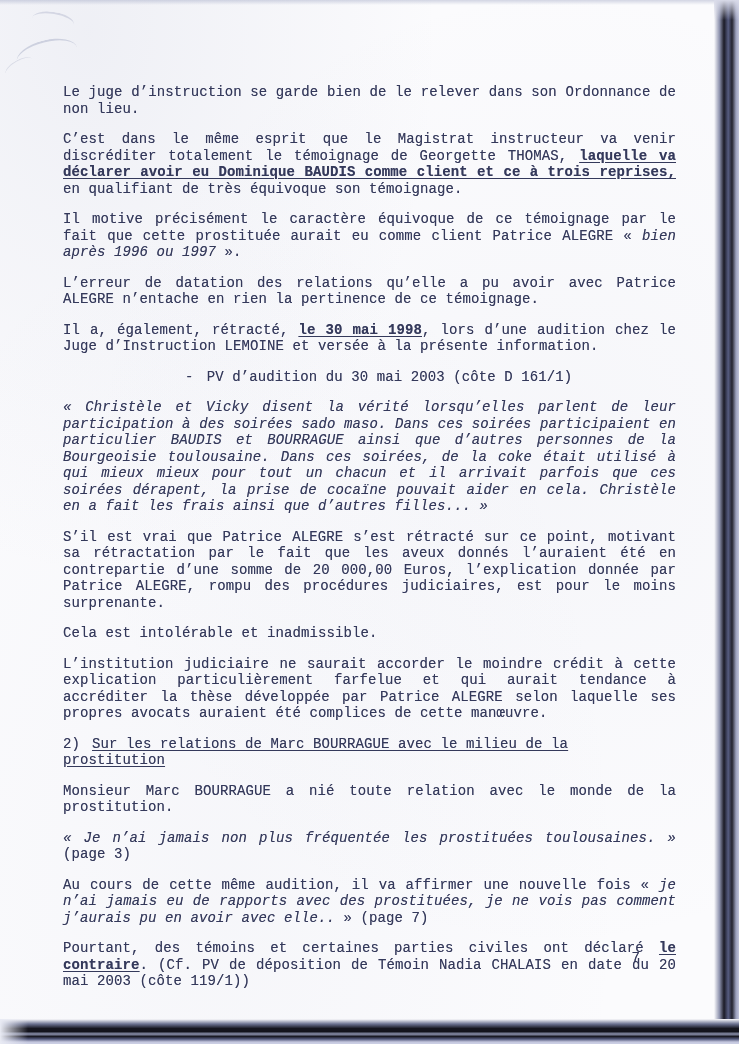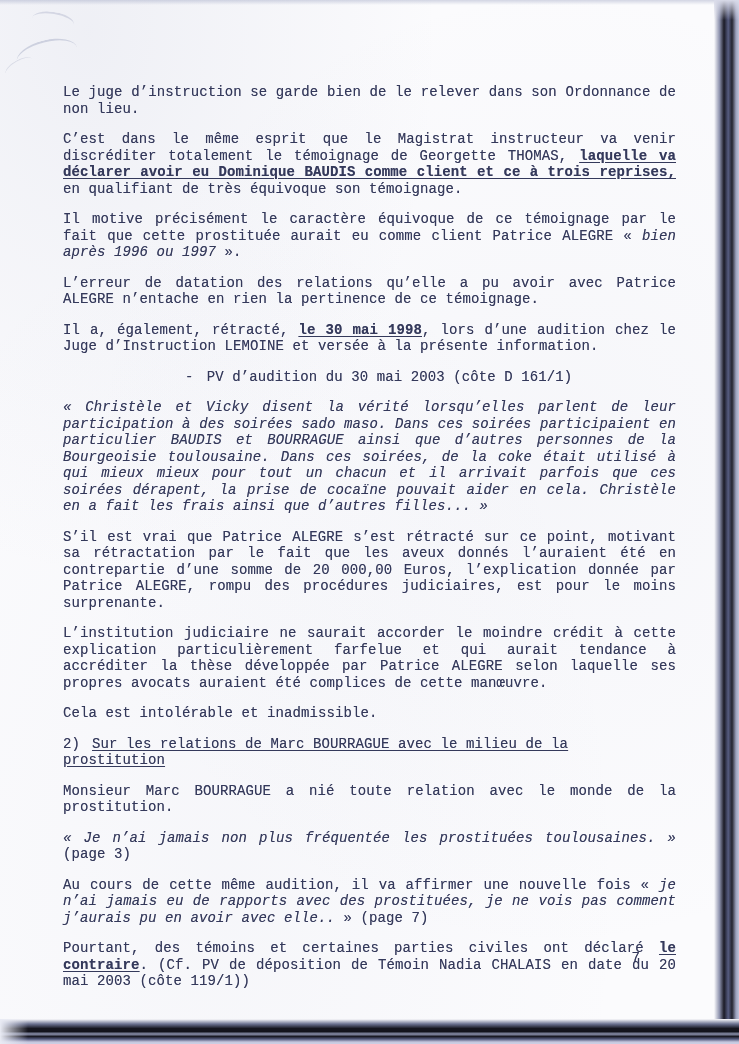--- a/index.html
+++ b/index.html
@@ -97,23 +97,23 @@
 
 
     <p><span>Il a, également, rétracté, </span><span class="bu">le 30 mai 1998</span><span>, lors d’une audition chez le Juge d’Instruction LEMOINE et versée à la présente information.</span></p>
 
     <p class="pv"><span class="pv-dash">-</span><span>PV d’audition du 30 mai 2003 (côte D 161/1)</span></p>
 
     <p><span class="it">« Christèle et Vicky disent la vérité lorsqu’elles parlent de leur participation à des soirées sado maso. Dans ces soirées participaient en particulier BAUDIS et BOURRAGUE ainsi que d’autres personnes de la Bourgeoisie toulousaine. Dans ces soirées, de la coke était utilisé à qui mieux mieux pour tout un chacun et il arrivait parfois que ces soirées dérapent, la prise de cocaïne pouvait aider en cela. Christèle en a fait les frais ainsi que d’autres filles... »</span></p>
 
     <p><span>S’il est vrai que Patrice ALEGRE s’est rétracté sur ce point, motivant sa rétractation par le fait que les aveux donnés l’auraient été en contrepartie d’une somme de 20 000,00 Euros, l’explication donnée par Patrice ALEGRE, rompu des procédures judiciaires, est pour le moins surprenante.</span></p>
 
+    <p><span>Cela est intolérable et inadmissible.</span></p>
+
     <p><span>L’institution judiciaire ne saurait accorder le moindre crédit à cette explication particulièrement farfelue et qui aurait tendance à accréditer la thèse développée par Patrice ALEGRE selon laquelle ses propres avocats auraient été complices de cette manœuvre.</span></p>
-
-    <p><span>Cela est intolérable et inadmissible.</span></p>
 
 
     <p class="heading"><span class="h-num">2)</span><span class="h-text">Sur les relations de Marc BOURRAGUE avec le milieu de la prostitution</span></p>
 
     <p><span>Monsieur Marc BOURRAGUE a nié toute relation avec le monde de la prostitution.</span></p>
 
 
     <p><span class="it">« Je n’ai jamais non plus fréquentée les prostituées toulousaines. »</span><span> (page 3)</span></p>
 
     <p><span>Au cours de cette même audition, il va affirmer une nouvelle fois « </span><span class="it">je n’ai jamais eu de rapports avec des prostituées, je ne vois pas comment j’aurais pu en avoir avec elle..</span><span> » (page 7)</span></p>

